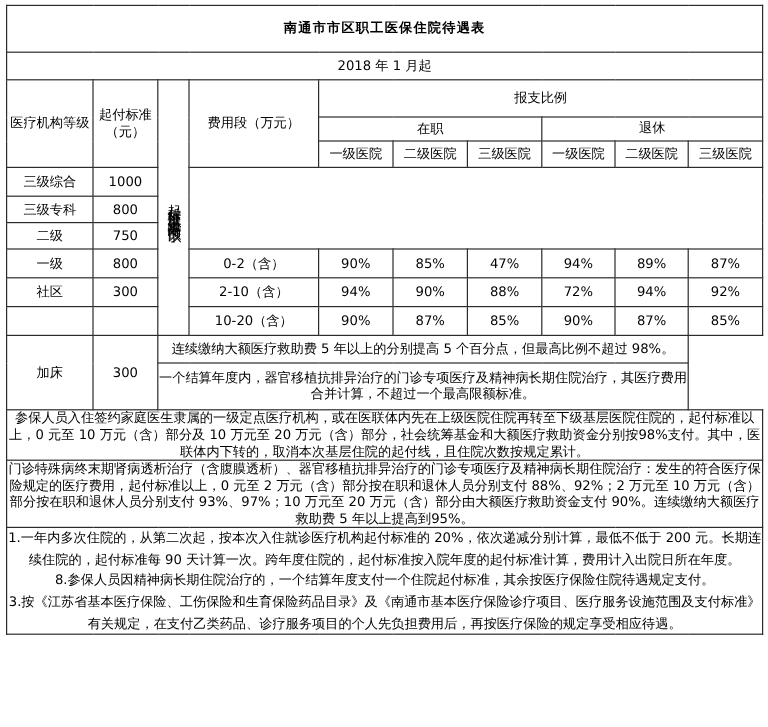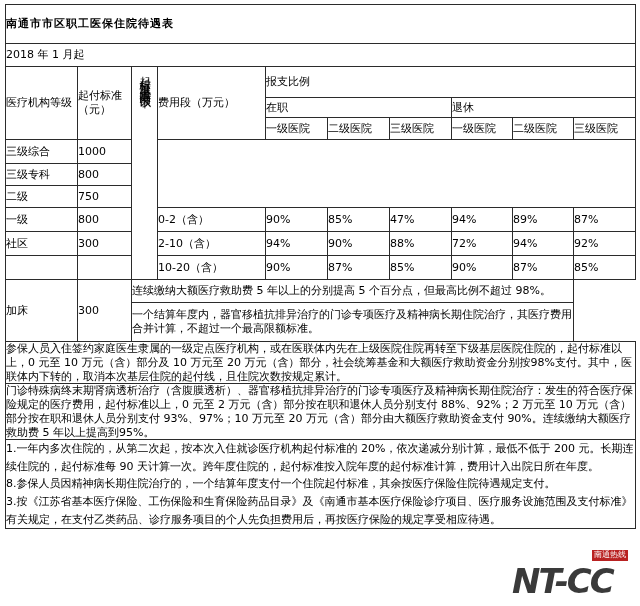--- a/index.html
+++ b/index.html
@@ -22,21 +22,21 @@
   }
   table.doc {
     width: 630px;
     border-collapse: collapse;
     table-layout: fixed;
   }
   table.doc td {
     border: 1px solid #2b2b2b;
     padding: 0;
     vertical-align: middle;
-    text-align: left;
+    text-align: center;
     font-size: 11px;
     line-height: 1.25;
   }
   .title-cell {
     font-size: 19px;
     font-weight: bold;
     letter-spacing: 1px;
     height: 38px;
     border-left: 1px solid #2b2b2b !important;
     border-right: 1px solid #2b2b2b !important;
@@ -251,18 +251,14 @@
       <tr>
         <td class="para-cell tight" colspan="10">
           <div>1.一年内多次住院的，从第二次起，按本次入住就诊医疗机构起付标准的 20%，依次递减分别计算，最低不低于 200 元。长期连续住院的，起付标准每 90 天计算一次。跨年度住院的，起付标准按入院年度的起付标准计算，费用计入出院日所在年度。</div>
           <div>8.参保人员因精神病长期住院治疗的，一个结算年度支付一个住院起付标准，其余按医疗保险住院待遇规定支付。</div>
           <div>3.按《江苏省基本医疗保险、工伤保险和生育保险药品目录》及《南通市基本医疗保险诊疗项目、医疗服务设施范围及支付标准》有关规定，在支付乙类药品、诊疗服务项目的个人先负担费用后，再按医疗保险的规定享受相应待遇。</div>
         </td>
       </tr>
     </tbody>
   </table>
 
-  <div class="watermark">
-    <span class="wm-badge">南通热线</span>
-    <span class="wm-text">NT-CC</span>
-  </div>
 
 </div>
 
 </body></html>

